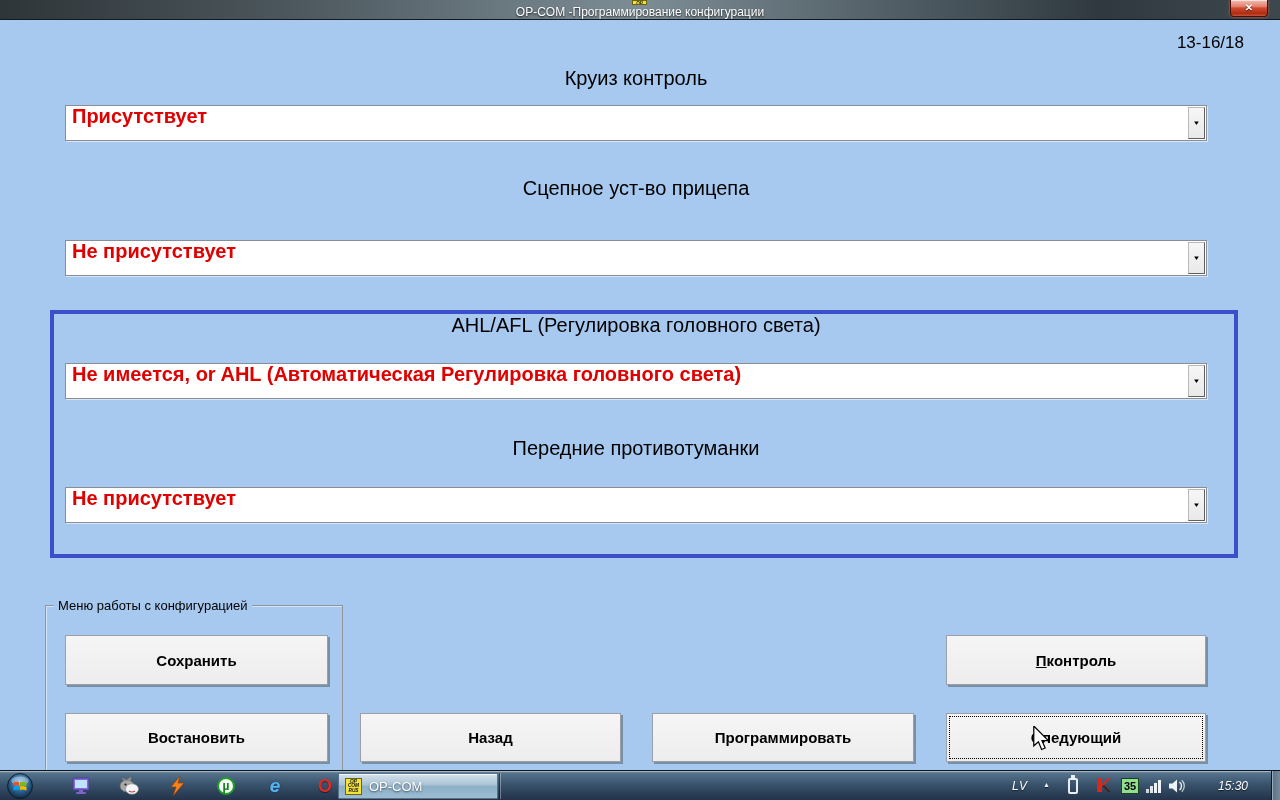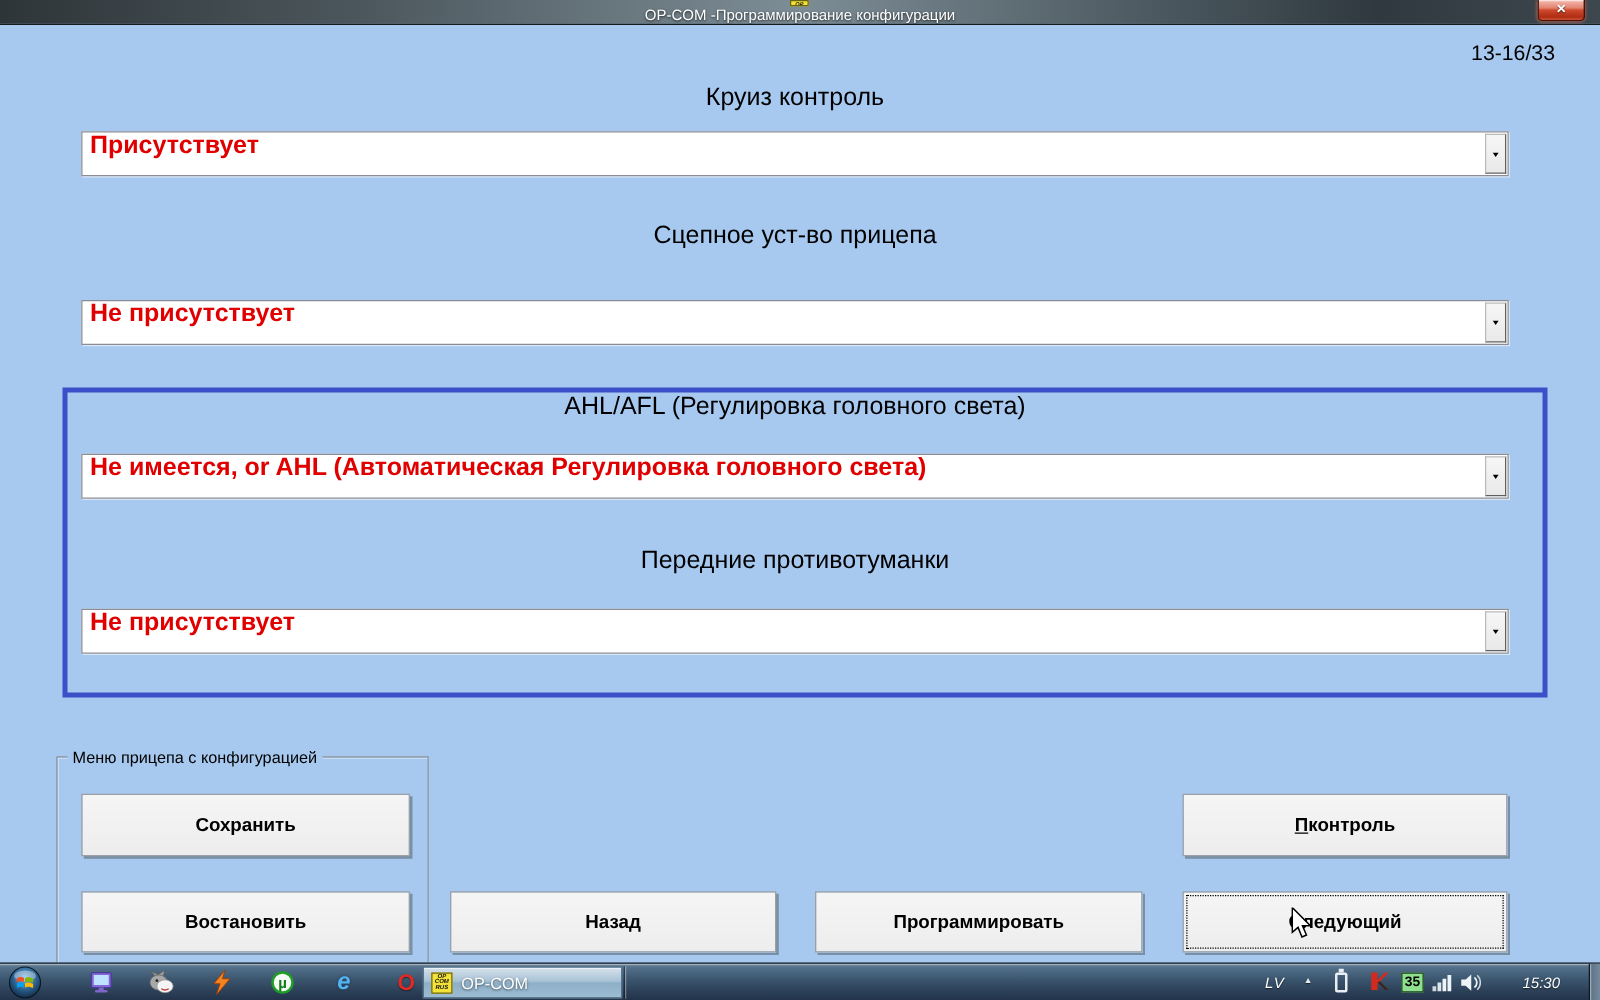--- a/index.html
+++ b/index.html
@@ -147,21 +147,21 @@
       <div>COM</div>
       <div>RUS</div>
     </div>
     <span class="win-title">OP-COM -Программирование конфигурации</span>
     <div class="close-btn">
       <span>✕</span>
     </div>
   </div>
 
   <div class="client">
-    <div class="page-indicator">13-16/33</div>
+    <div class="page-indicator">13-16/18</div>
 
     <div class="field-label lbl0">Круиз контроль</div>
     <div class="combo c0">
       <span class="combo-value">Присутствует</span>
       <div class="combo-arrow-btn">
         <span class="arrow">▼</span>
       </div>
     </div>
 
     <div class="field-label lbl1">Сцепное уст-во прицепа</div>
@@ -184,21 +184,21 @@
 
     <div class="field-label lbl3">Передние противотуманки</div>
     <div class="combo c3">
       <span class="combo-value">Не присутствует</span>
       <div class="combo-arrow-btn">
         <span class="arrow">▼</span>
       </div>
     </div>
 
     <div class="group-box">
-      <span class="group-box-title">Меню прицепа с конфигурацией</span>
+      <span class="group-box-title">Меню работы с конфигурацией</span>
     </div>
 
     <div class="btn btn-restore">Востановить</div>
     <div class="btn btn-save">Сохранить</div>
     <div class="btn btn-back">Назад</div>
     <div class="btn btn-program">Программировать</div>
     <div class="btn btn-prev">
         <span class="hotkey">П</span>
         <span>контроль</span>
       </div>

